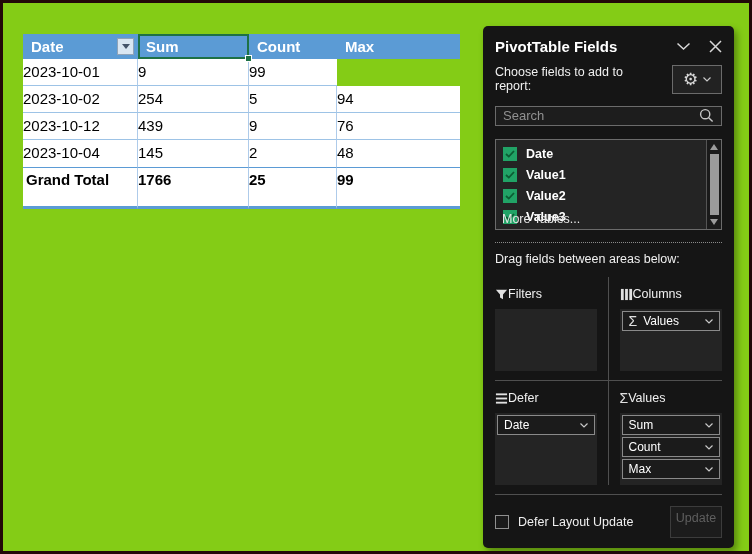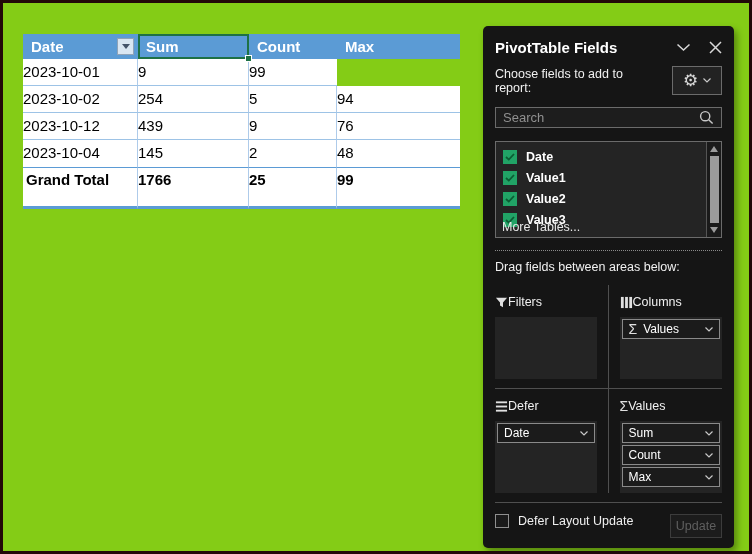--- a/index.html
+++ b/index.html
@@ -106,26 +106,26 @@
     display:flex; flex-direction:column; gap:2px;
   }
   .pill{
     height:20px; flex:0 0 20px; background:#1b1b1b; border:1px solid #8a8a8a;
     display:flex; align-items:center; padding:0 6px; gap:6px; box-sizing:border-box; color:#fff;
   }
   .pill .pill-label{flex:1; font-size:12px; white-space:nowrap;}
 
   .footer{
     border-top:1px solid #4f4f4f; margin-top:9px; padding-top:11px;
-    display:flex; align-items:flex-start;
+    display:flex; align-items:center;
   }
   .defer-cb{width:14px; height:14px; border:1px solid #8f8f8f; background:#1a1a1a; margin-right:9px; box-sizing:border-box;}
   .defer-label{flex:1;}
   .update-btn{
-    width:52px; height:24px; background:#1c1c1c; border:1px solid #3c3c3c;
+    width:52px; height:32px; background:#1c1c1c; border:1px solid #3c3c3c;
     color:#5f5f5f; font-size:12.5px; text-align:center; line-height:22px; box-sizing:border-box;
   }
 </style>
 </head>
 <body>
 
 <div class="screen">
 
   <div class="ptable">
     <div class="trow">

